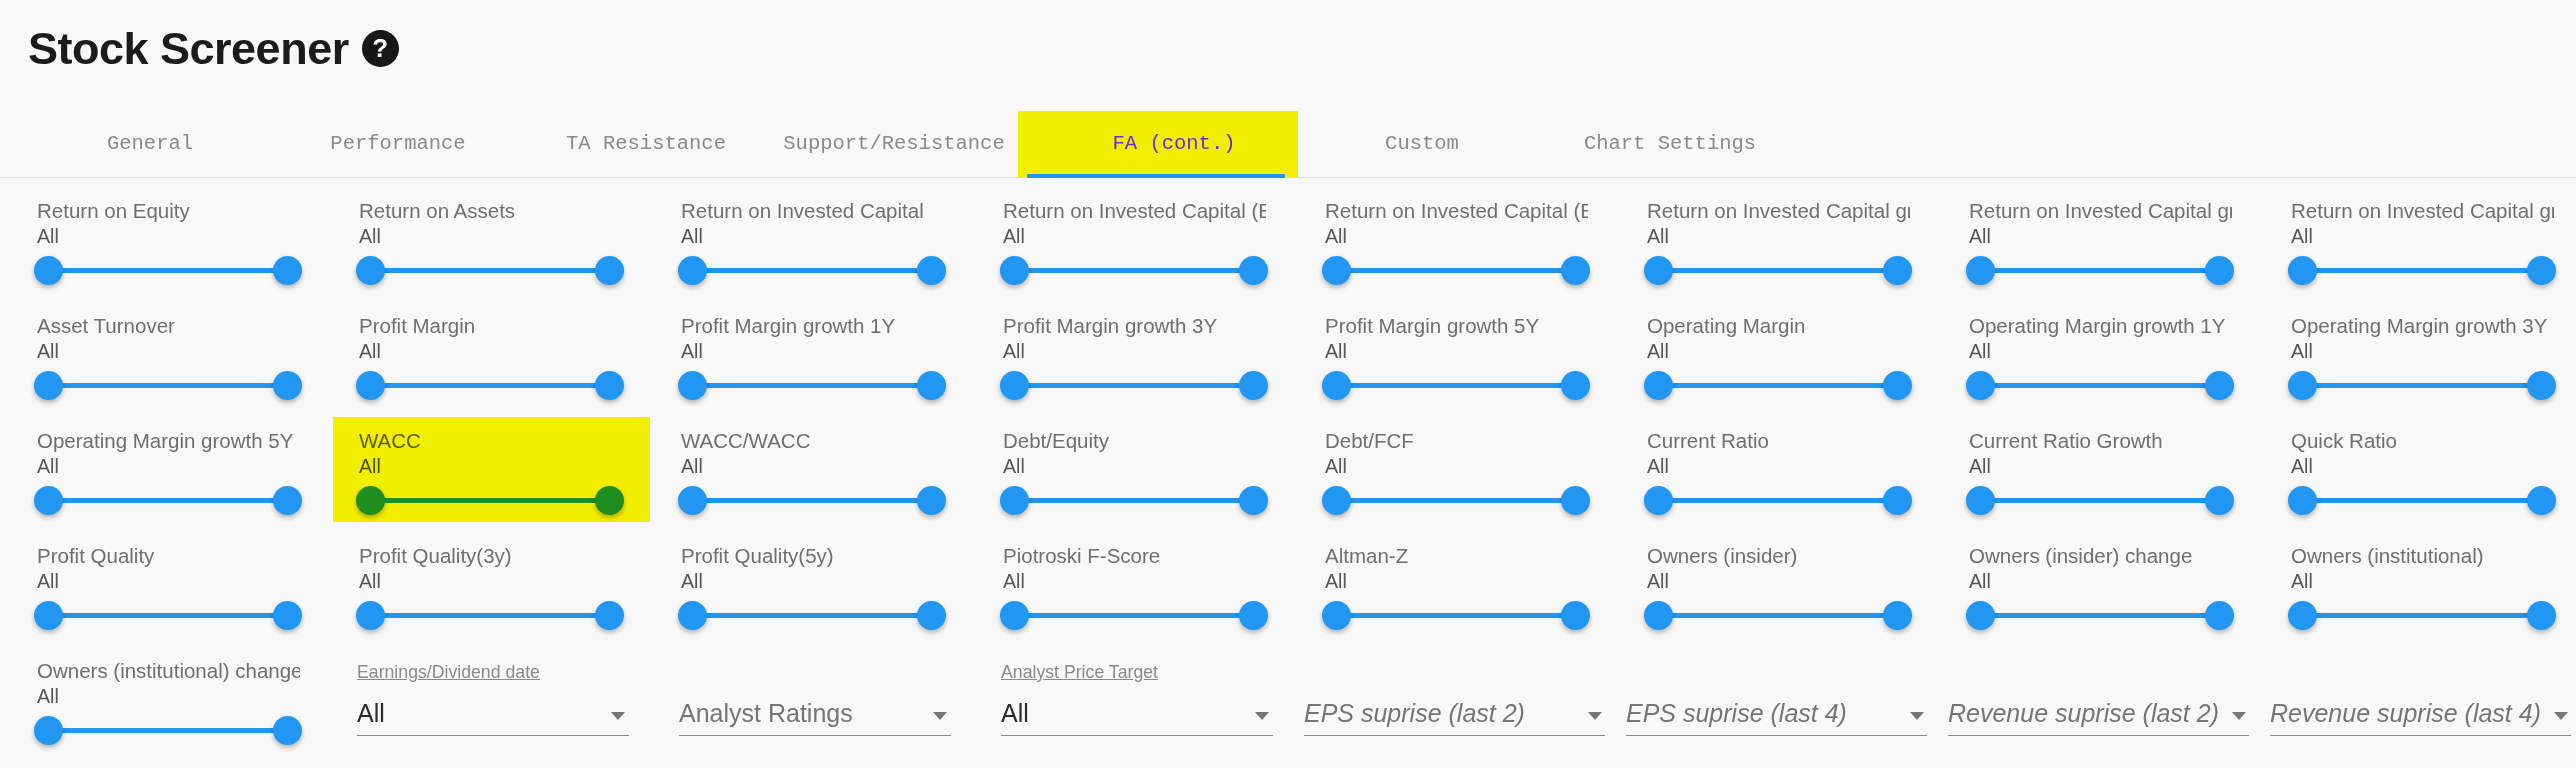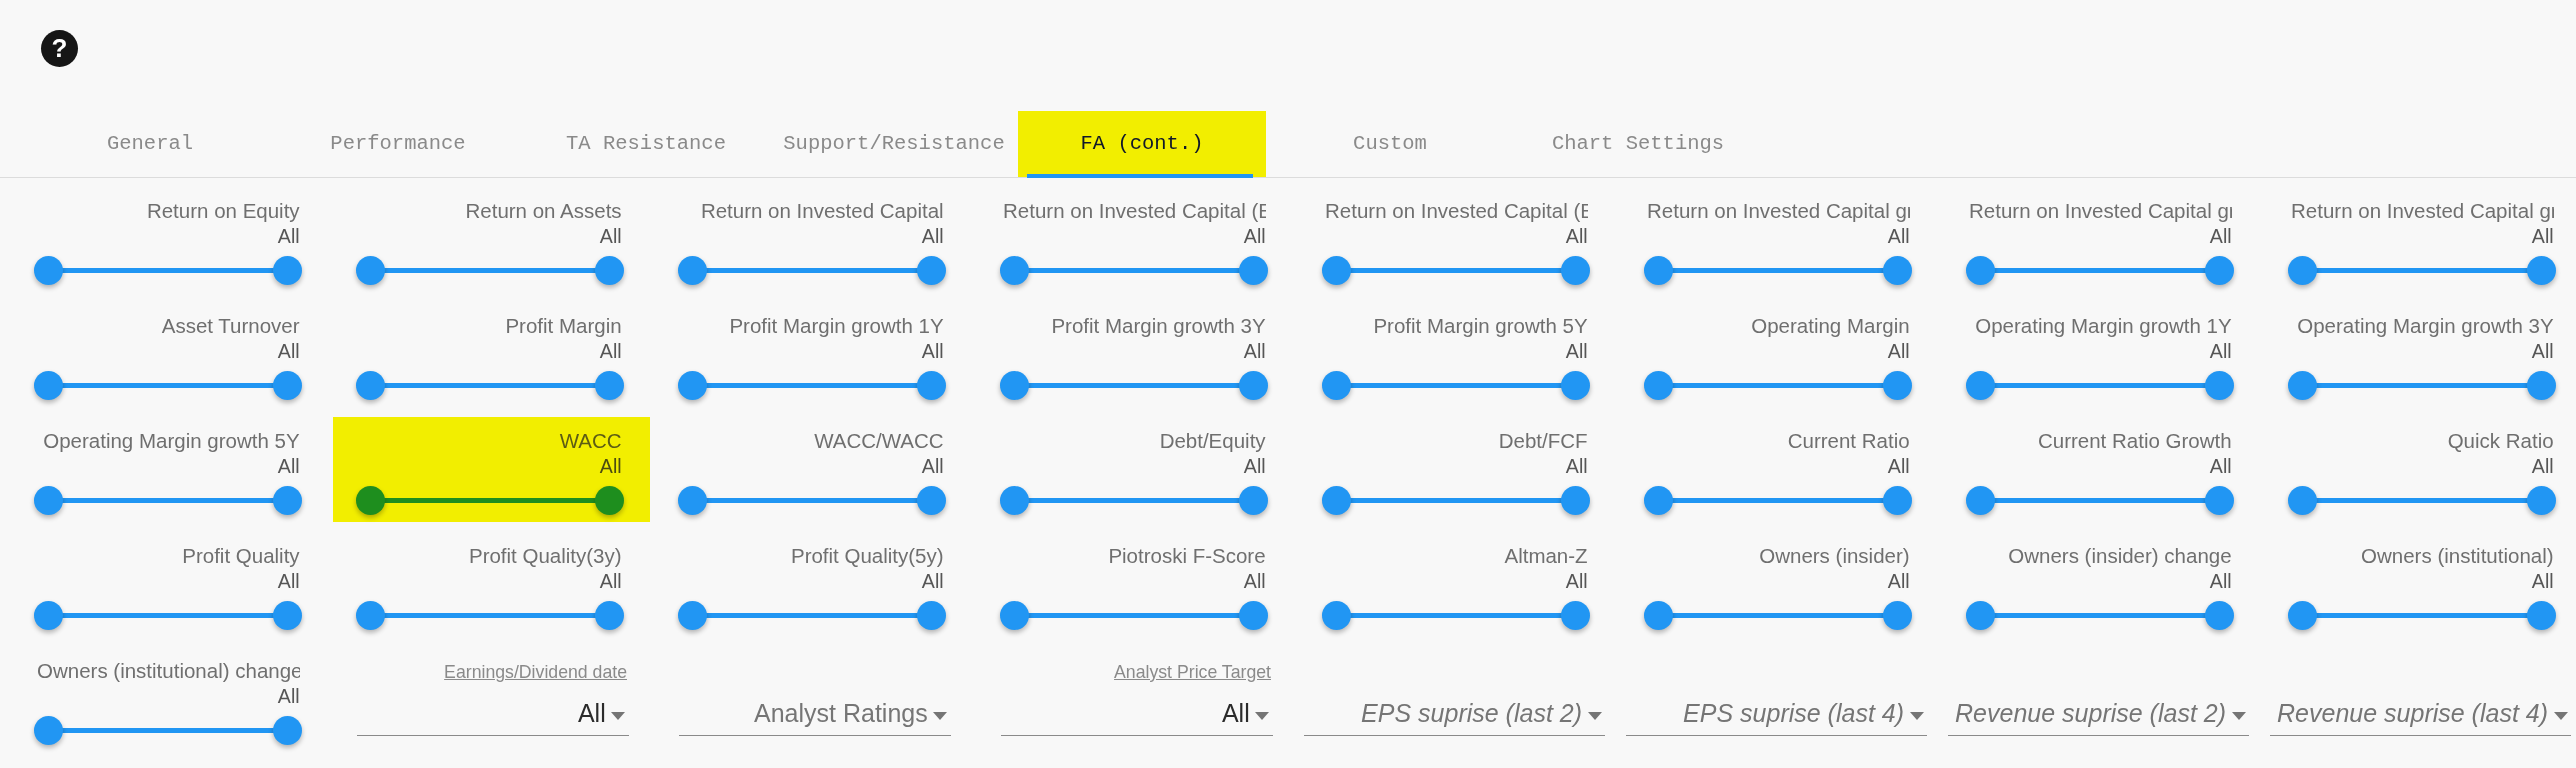--- a/index.html
+++ b/index.html
@@ -26,28 +26,28 @@
     margin-top:34px;height:67px;
     border-bottom:1.9px solid #dcdcdc;
     display:flex;padding-left:26px;box-sizing:border-box;font-family:Liberation Mono, monospace;
   }
   .tab{
     width:248px;height:100%;
     display:flex;align-items:center;justify-content:center;
     font-size:20.5px;color:#8a8a8a;
     position:relative;cursor:pointer;white-space:nowrap;
   }
-  .tab.active{color:#0f172a;}
+  .tab.active{color:#6d28d9;padding-left:32px;}
   .tab.hl{background:var(--yellow);}
   .tab.active::after{
     content:"";position:absolute;left:9.3px;right:13px;bottom:-1.9px;height:4.7px;
     background:var(--blue);
   }
   
-  .grid{display:grid;grid-template-columns:repeat(8,322px);grid-auto-rows:115px;margin-top:11.2px;text-align:right;}
+  .grid{display:grid;grid-template-columns:repeat(8,322px);grid-auto-rows:115px;margin-top:11.2px;}
   .cell{position:relative;padding:9.3px 22.4px 0 37px;box-sizing:border-box;}
   .cell > *{position:relative;z-index:1;}
   .flabel{font-size:20.5px;color:#6f6f6f;line-height:25px;white-space:nowrap;overflow:hidden;}
   .fvalue{font-size:19.6px;color:#565656;line-height:24px;margin-top:0.9px;}
   
   .slider{position:relative;height:34px;margin:6.5px -2.8px 0 -2.8px;cursor:pointer;}
   .track{position:absolute;left:14px;right:14px;top:14px;height:4.7px;background:var(--blue);border-radius:2.8px;}
   .handle{
     position:absolute;top:1.9px;width:29px;height:29px;border-radius:50%;
     background:var(--blue);box-shadow:0 2.8px 5.6px rgba(0,0,0,0.28);cursor:pointer;
@@ -77,20 +77,21 @@
   .sel-arrow{
     width:0;height:0;margin:0 3.7px 15px 5.6px;flex:none;
     border-left:7.5px solid transparent;border-right:7.5px solid transparent;
     border-top:8.4px solid #757575;
   }
 </style>
 </head>
 <body style="--blue: #2196f3; --yellow: #f2ee00; --green: #1e8e1e;">
 
 <div class="header">
+  <span class="page-title">Stock Screener</span>
   <span class="help-badge">?</span>
 </div>
 
 <div class="tabbar" id="tabbar">
     <div class="tab">General</div>
     <div class="tab">Performance</div>
     <div class="tab">TA Resistance</div>
     <div class="tab">Support/Resistance</div>
     <div class="tab active hl">FA (cont.)</div>
     <div class="tab">Custom</div>

